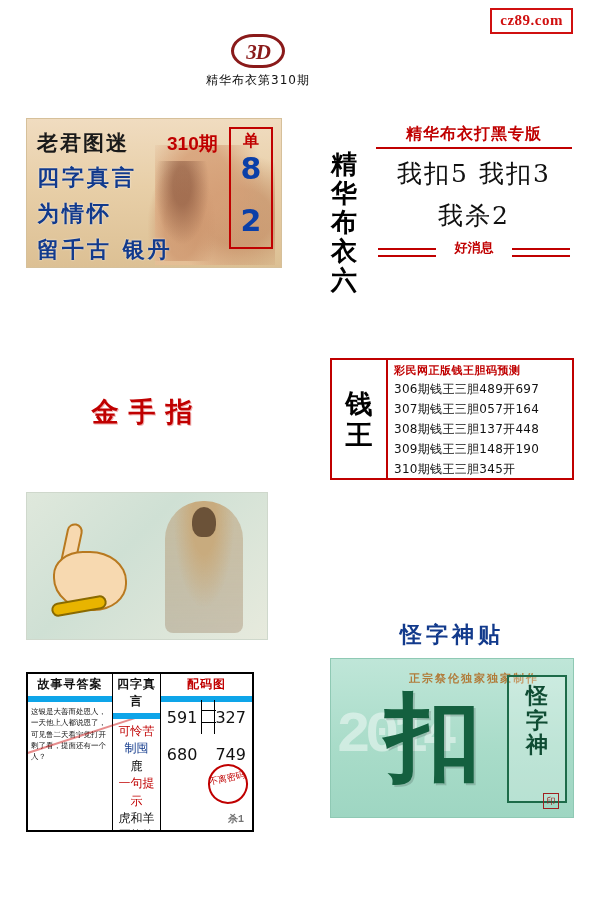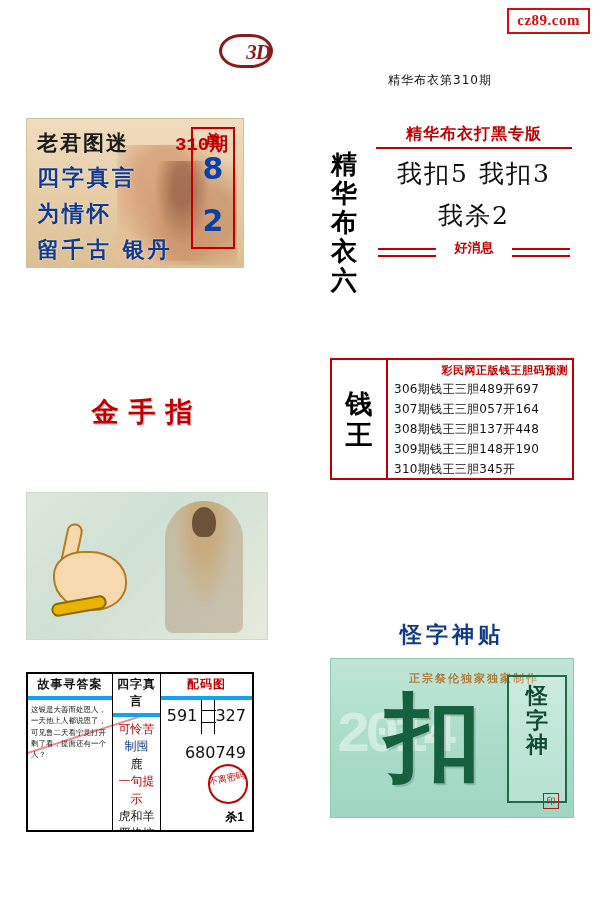--- a/index.html
+++ b/index.html
@@ -10,36 +10,36 @@
   body {
     width: 600px; height: 901px;
     position: relative;
     font-family: "Liberation Sans", sans-serif;
     overflow: hidden;
   }
 
   
   .watermark {
     position: absolute;
-    top: 8px; right: 10px;
+    top: 8px; right: 27px;
     border: 2px solid #d01010;
     background: #ffffff;
     padding: 2px 8px 3px 8px;
     color: #d01010;
     font-size: 15px;
     font-weight: bold;
     letter-spacing: 0.5px;
     font-family: "Liberation Serif", serif;
   }
 
   
   .header {
     position: absolute;
-    top: 34px; left: 0; width: 492px;
-    text-align: right;
+    top: 34px; left: 12px; width: 492px;
+    text-align: center;
   }
   .logo-3d {
     width: 54px; height: 34px;
     margin: 0 auto;
     border: 3px solid #8a1a1a;
     border-radius: 50%/60%;
     color: #8a1a1a;
     font-size: 21px;
     font-weight: bold;
     font-style: italic;
@@ -54,21 +54,21 @@
     font-family: "DejaVu Sans", sans-serif;
     letter-spacing: 1px;
   }
 
   
   .panel { position: absolute; }
 
   
   #panel-laojun {
     left: 26px; top: 118px;
-    width: 218px; height: 150px;
+    width: 256px; height: 150px;
     background: linear-gradient(180deg,#f0dcc0 0%,#e8cfa8 45%,#dcc094 100%);
     overflow: hidden;
     border: 1px solid #d6c09a;
   }
   #panel-laojun .bg-figure {
     position: absolute; right: 6px; bottom: 2px;
     width: 120px; height: 120px;
     background:
       radial-gradient(ellipse at 40% 30%, rgba(214,160,120,.85) 0 26%, rgba(214,160,120,0) 60%),
       radial-gradient(ellipse at 70% 60%, rgba(190,130,90,.6) 0 28%, rgba(190,130,90,0) 62%),
@@ -81,23 +81,23 @@
       radial-gradient(ellipse at 50% 25%, rgba(120,70,50,.5) 0 18%, rgba(120,70,50,0) 55%),
       radial-gradient(ellipse at 50% 65%, rgba(205,150,110,.75) 0 35%, rgba(205,150,110,0) 70%);
   }
   .lj-title {
     position: absolute; left: 10px; top: 10px;
     font-size: 21px; font-weight: bold; color: #1a1a1a;
     font-family: "DejaVu Serif", serif;
     letter-spacing: 2px;
   }
   .lj-period {
-    position: absolute; left: 148px; top: 12px;
+    position: absolute; left: 140px; top: 12px;
     font-size: 19px; font-weight: bold; color: #c00000;
-    font-family: Liberation Mono, monospace;
+    font-family: Liberation Sans, sans-serif;
   }
   .lj-line1, .lj-line2, .lj-line3 {
     position: absolute; left: 10px;
     font-size: 22px; font-weight: bold;
     color: #123a8c;
     font-family: "DejaVu Serif", serif;
     letter-spacing: 3px;
     text-shadow: 0 0 2px rgba(255,255,255,.8);
   }
   .lj-line1 { top: 44px; }
@@ -258,21 +258,21 @@
     align-items: center; justify-content: center;
     font-size: 27px; font-weight: bold; color: #000;
     font-family: "DejaVu Serif", serif;
     line-height: 1.15;
   }
   .qw-right { flex: 1; padding: 3px 4px 0 6px; }
   .qw-head {
     color: #c00000;
     font-size: 11px;
     font-weight: bold;
-    text-align: right;
+    text-align: left;
     font-family: "DejaVu Sans", sans-serif;
     letter-spacing: .5px;
   }
   .qw-line {
     font-size: 12px;
     color: #111;
     font-family: "DejaVu Sans", sans-serif;
     margin-top: 3px;
     letter-spacing: .3px;
   }
@@ -359,21 +359,21 @@
   .gs-col { border-right: 1px solid #000; position: relative; }
   .gs-col:last-child { border-right: none; }
   .gs-c1 { width: 86px; }
   .gs-c2 { width: 48px; }
   .gs-c3 { width: 92px; }
   .gs-head {
     text-align: center;
     font-size: 12px;
     font-weight: bold;
     color: #111;
-    border-bottom: 4px solid #0ea5e9;
+    border-bottom: 6px solid #0ea5e9;
     padding: 2px 0 3px;
     font-family: "DejaVu Sans", sans-serif;
     letter-spacing: 1px;
   }
   .gs-head.red { color: #c00000; }
   .gs-body {
     font-size: 7.5px;
     color: #111;
     padding: 4px 3px;
     line-height: 1.5;
@@ -389,21 +389,21 @@
   }
   .gs-vert .red { color: #c00000; }
   .gs-vert .blue { color: #123a8c; }
   .gs-nums {
     display: flex; justify-content: space-between;
     padding: 6px 6px 0 6px;
     font-size: 16px;
     font-family: "DejaVu Sans", sans-serif;
     color: #111;
   }
-  .gs-nums.second { padding-top: 18px; justify-content: flex-end; }
+  .gs-nums.second { padding-top: 18px; }
   .gs-ladder {
     position: absolute; left: 40px; top: 26px;
     width: 14px; height: 34px;
     border-left: 1px solid #000;
     border-right: 1px solid #000;
   }
   .gs-ladder::before, .gs-ladder::after {
     content: ""; position: absolute; left: 0; width: 14px;
     border-top: 1px solid #000;
   }
@@ -417,24 +417,24 @@
     color: #c00000;
     font-size: 9px;
     text-align: center;
     line-height: 1.1;
     padding-top: 8px;
     transform: rotate(-12deg);
     font-family: "DejaVu Sans", sans-serif;
   }
   .gs-kill {
     position: absolute; right: 8px; bottom: 4px;
-    color: #000000;
-    font-size: 12px;
-    font-weight: bold;
-    font-family: Liberation Sans, sans-serif;
+    color: #737373;
+    font-size: 10px;
+    font-weight: bold;
+    font-family: Liberation Mono, monospace;
   }
   .gs-diag {
     position: absolute; left: -10px; top: 60px;
     width: 130px; height: 0;
     border-top: 2px solid rgba(200,0,0,.45);
     transform: rotate(-18deg);
   }
 </style>
 </head>
 <body>

